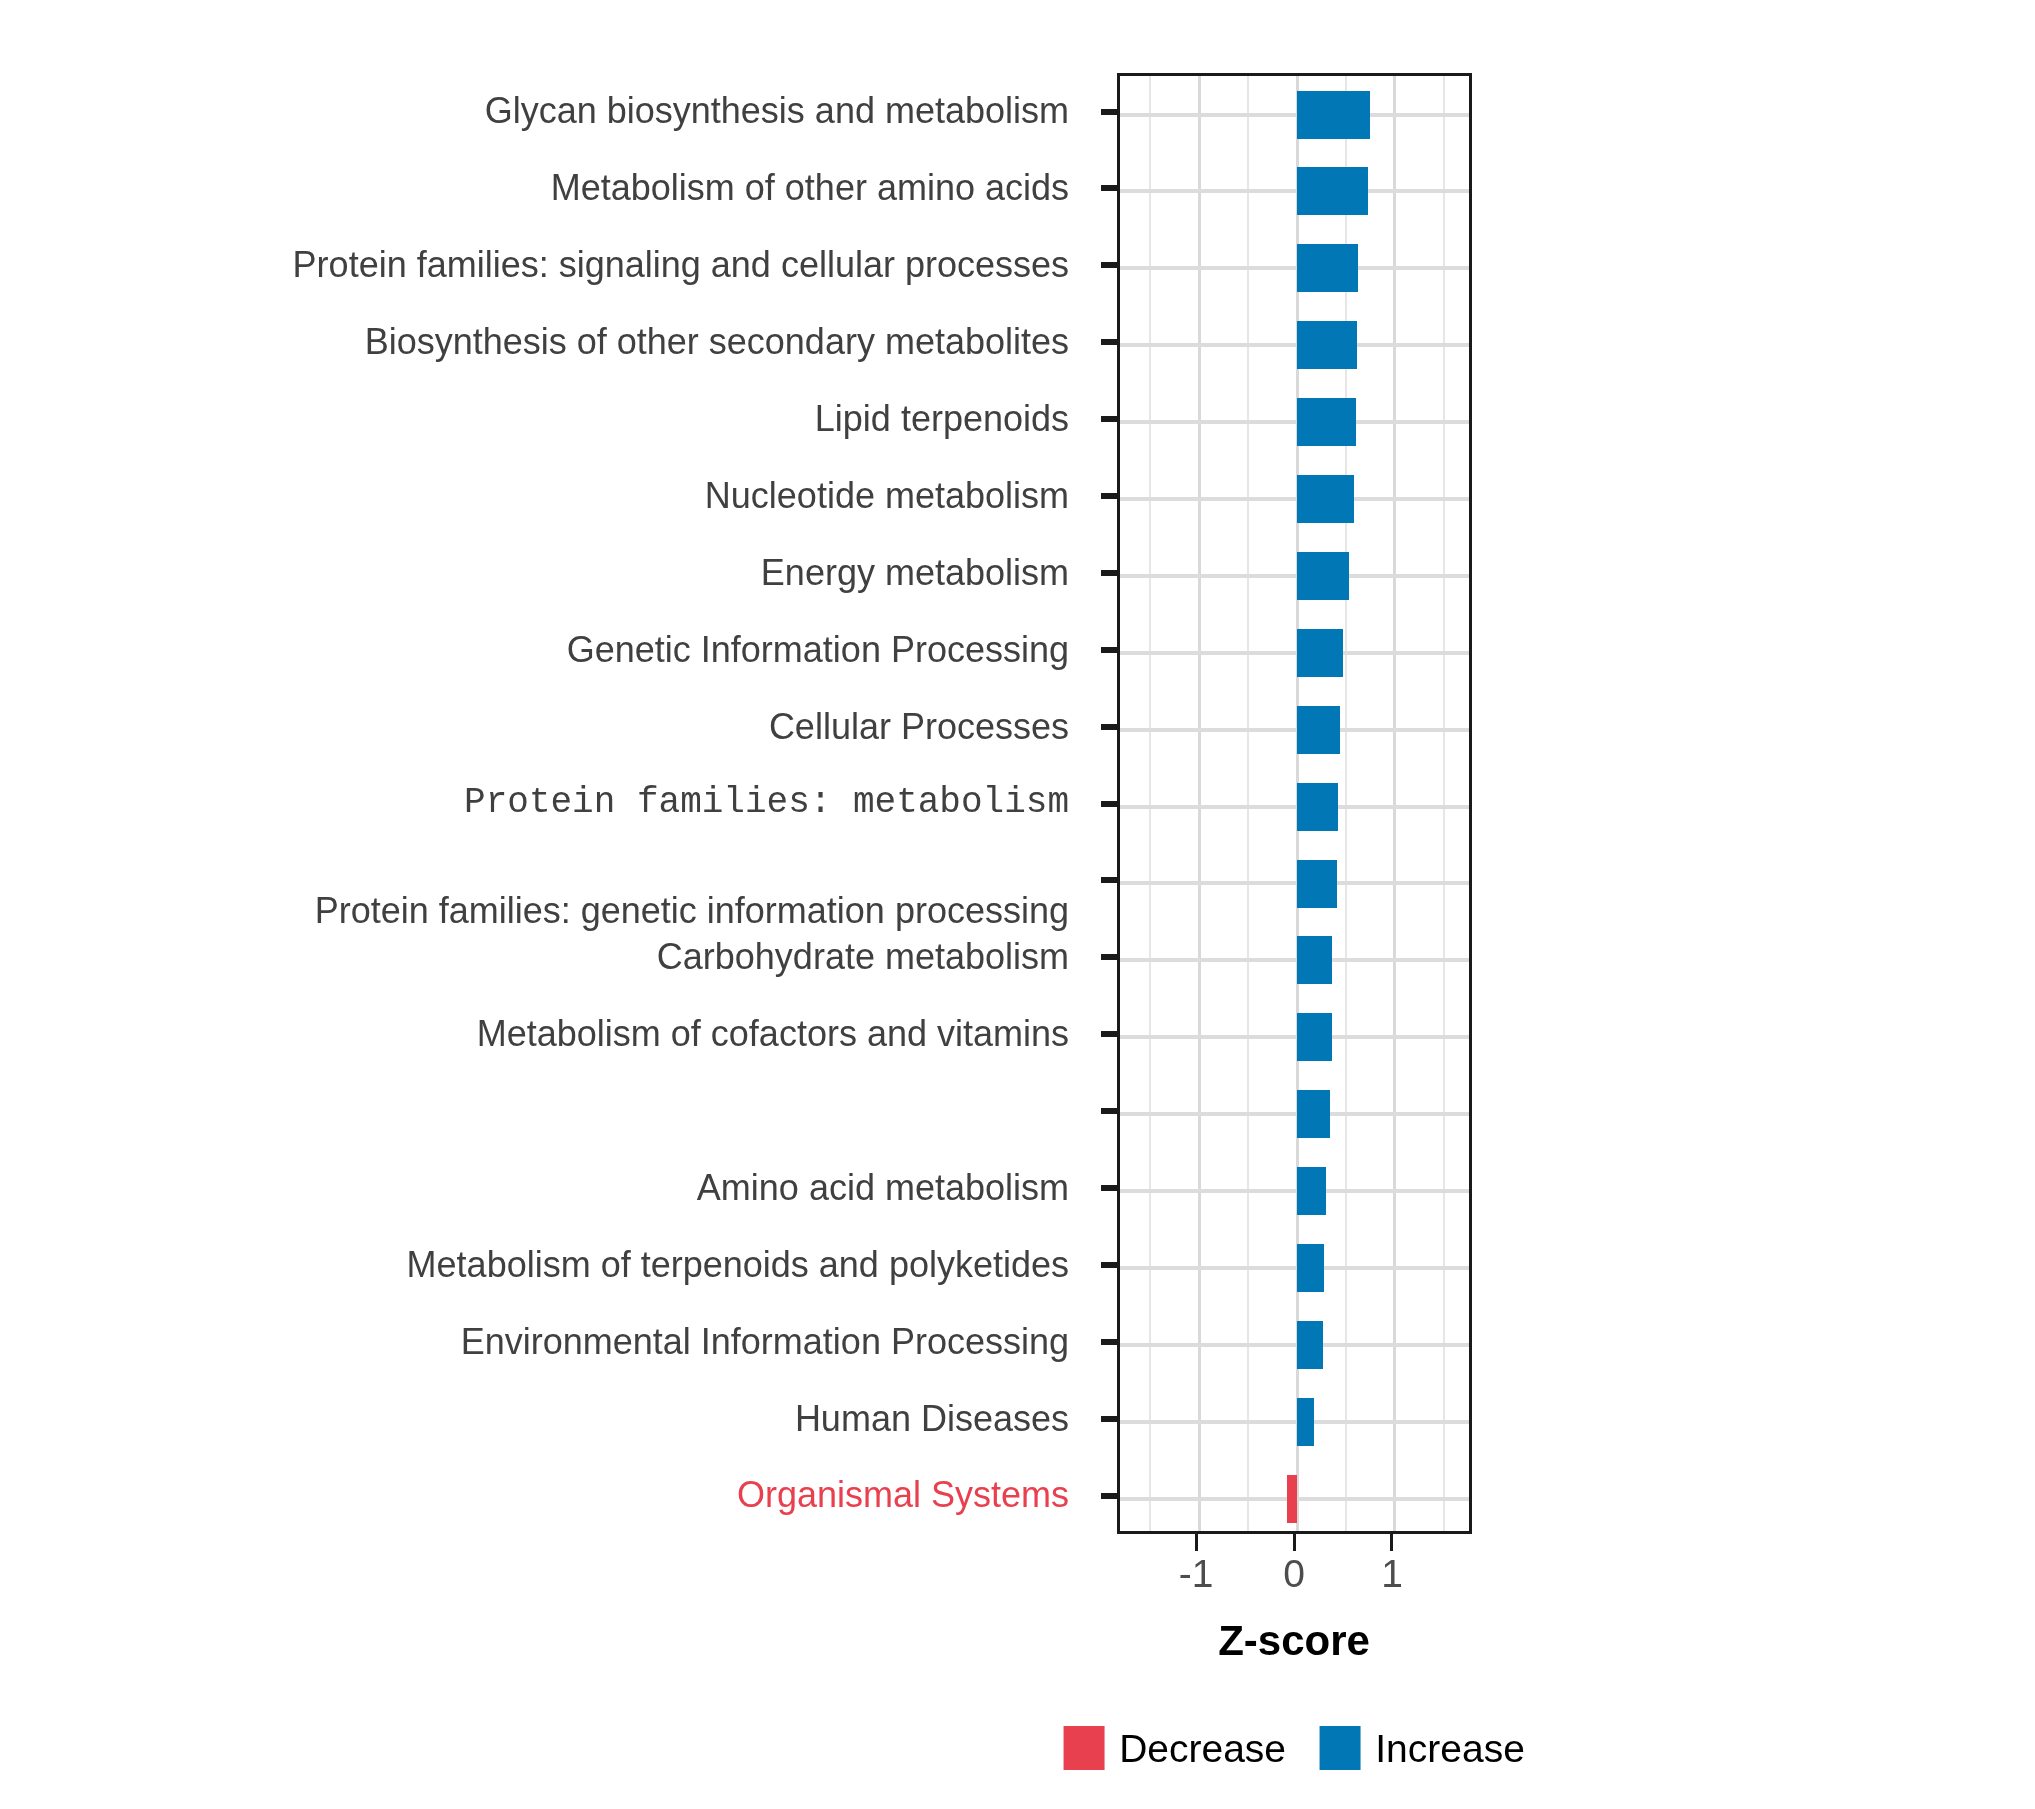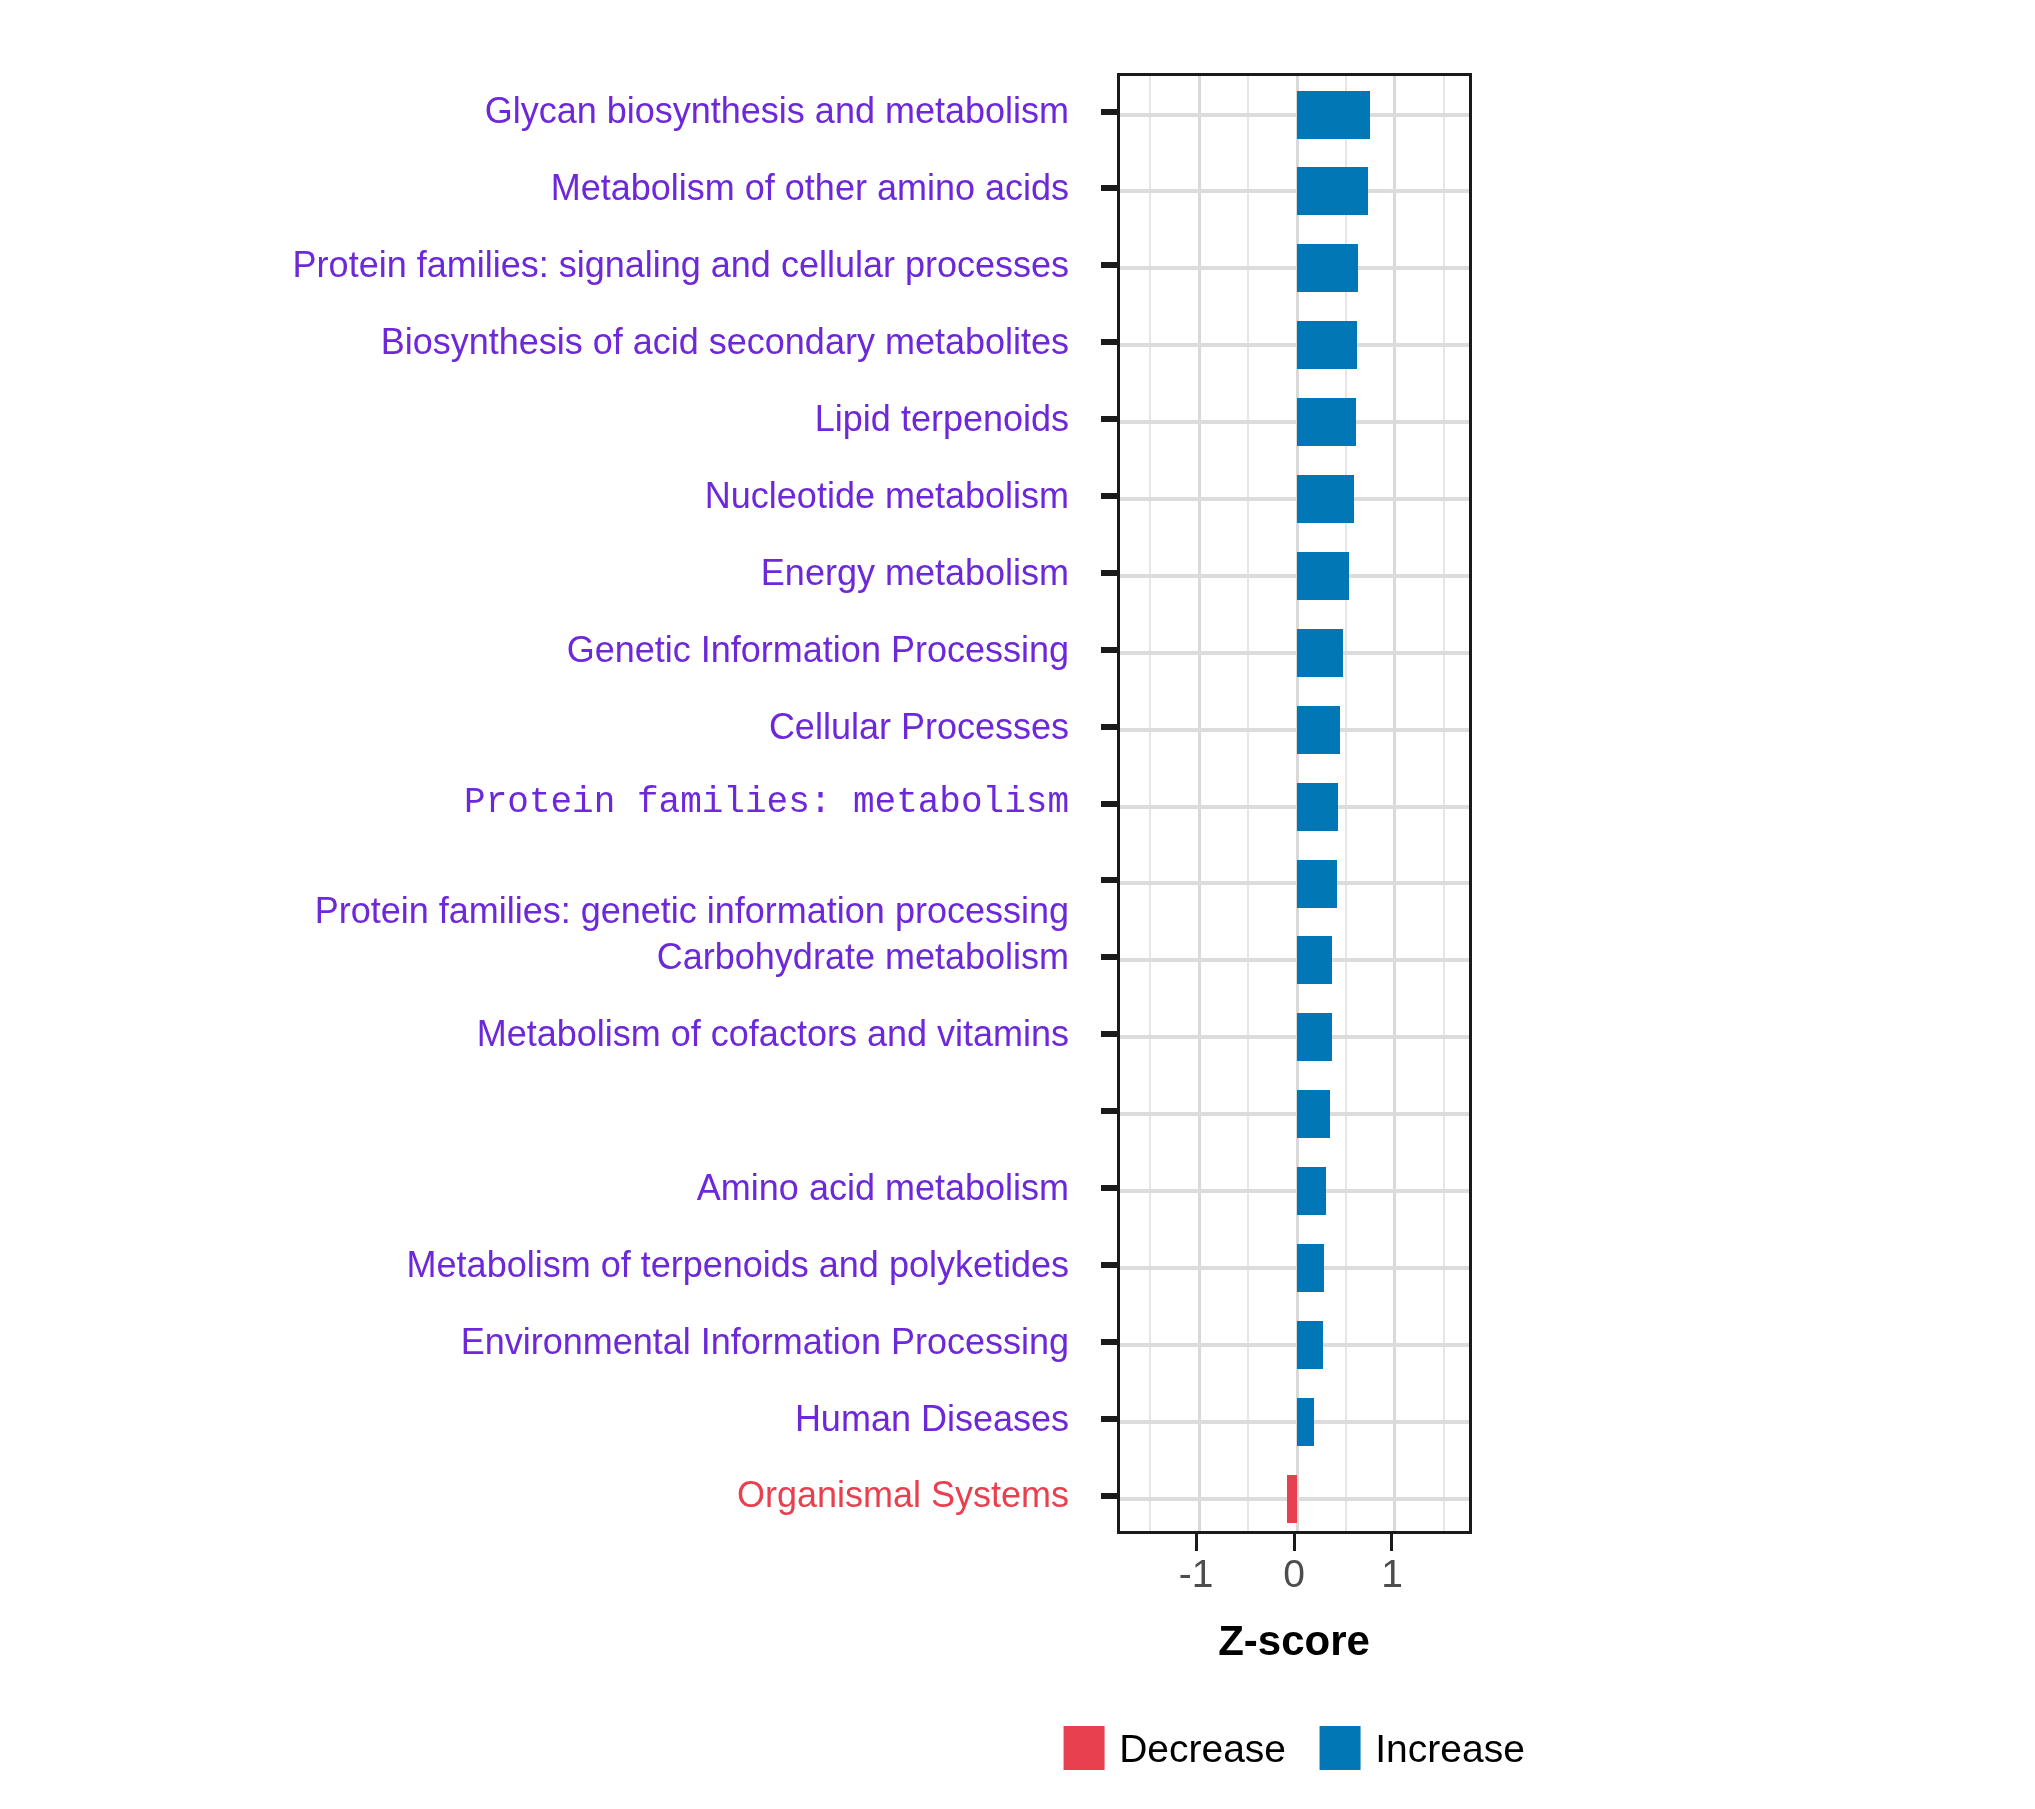--- a/index.html
+++ b/index.html
@@ -50,21 +50,21 @@
     left:0px; top:73px;
     width:1093px; height:1461px;
   }
   .ylab{
     position:absolute;
     right:24px;
     transform:translateY(-50%);
     font-size:36px;
     line-height:1;
     white-space:nowrap;
-    color:#6d28d9;
+    color:#404040;
     text-align:right;
   }
   .ylab.dec{color:#e8404f;}
 
   .ytick{
     position:absolute;
     left:1101px;
     width:16.6px;height:6px;
     background:#1a1a1a;
     transform:translateY(-50%);
@@ -124,21 +124,21 @@
 </head>
 <body>
 
 <div id="root">
   <div class="plot-wrap">
 
     <div class="ylabels" id="ylabels">
         <div class="ylab" style="top: 38px;">Glycan biosynthesis and metabolism</div>
         <div class="ylab" style="top: 192px;">Protein families: signaling and cellular processes</div>
         <div class="ylab" style="top: 115px;">Metabolism of other amino acids</div>
-        <div class="ylab" style="top: 269px;">Biosynthesis of acid secondary metabolites</div>
+        <div class="ylab" style="top: 269px;">Biosynthesis of other secondary metabolites</div>
         <div class="ylab" style="top: 346px;">Lipid terpenoids</div>
         <div class="ylab" style="top: 423px;">Nucleotide metabolism</div>
         <div class="ylab" style="top: 500px;">Energy metabolism</div>
         <div class="ylab" style="top: 577px;">Genetic Information Processing</div>
         <div class="ylab" style="top: 654px;">Cellular Processes</div>
         <div class="ylab" style="top: 730px; font-family: Liberation Mono, monospace;">Protein families: metabolism</div>
         <div class="ylab" style="top: 838px;">Protein families: genetic information processing</div>
         <div class="ylab" style="top: 884px;">Carbohydrate metabolism</div>
         <div class="ylab" style="top: 961px;">Metabolism of cofactors and vitamins</div>
         <div class="ylab" style="top: 1115px;">Amino acid metabolism</div>

